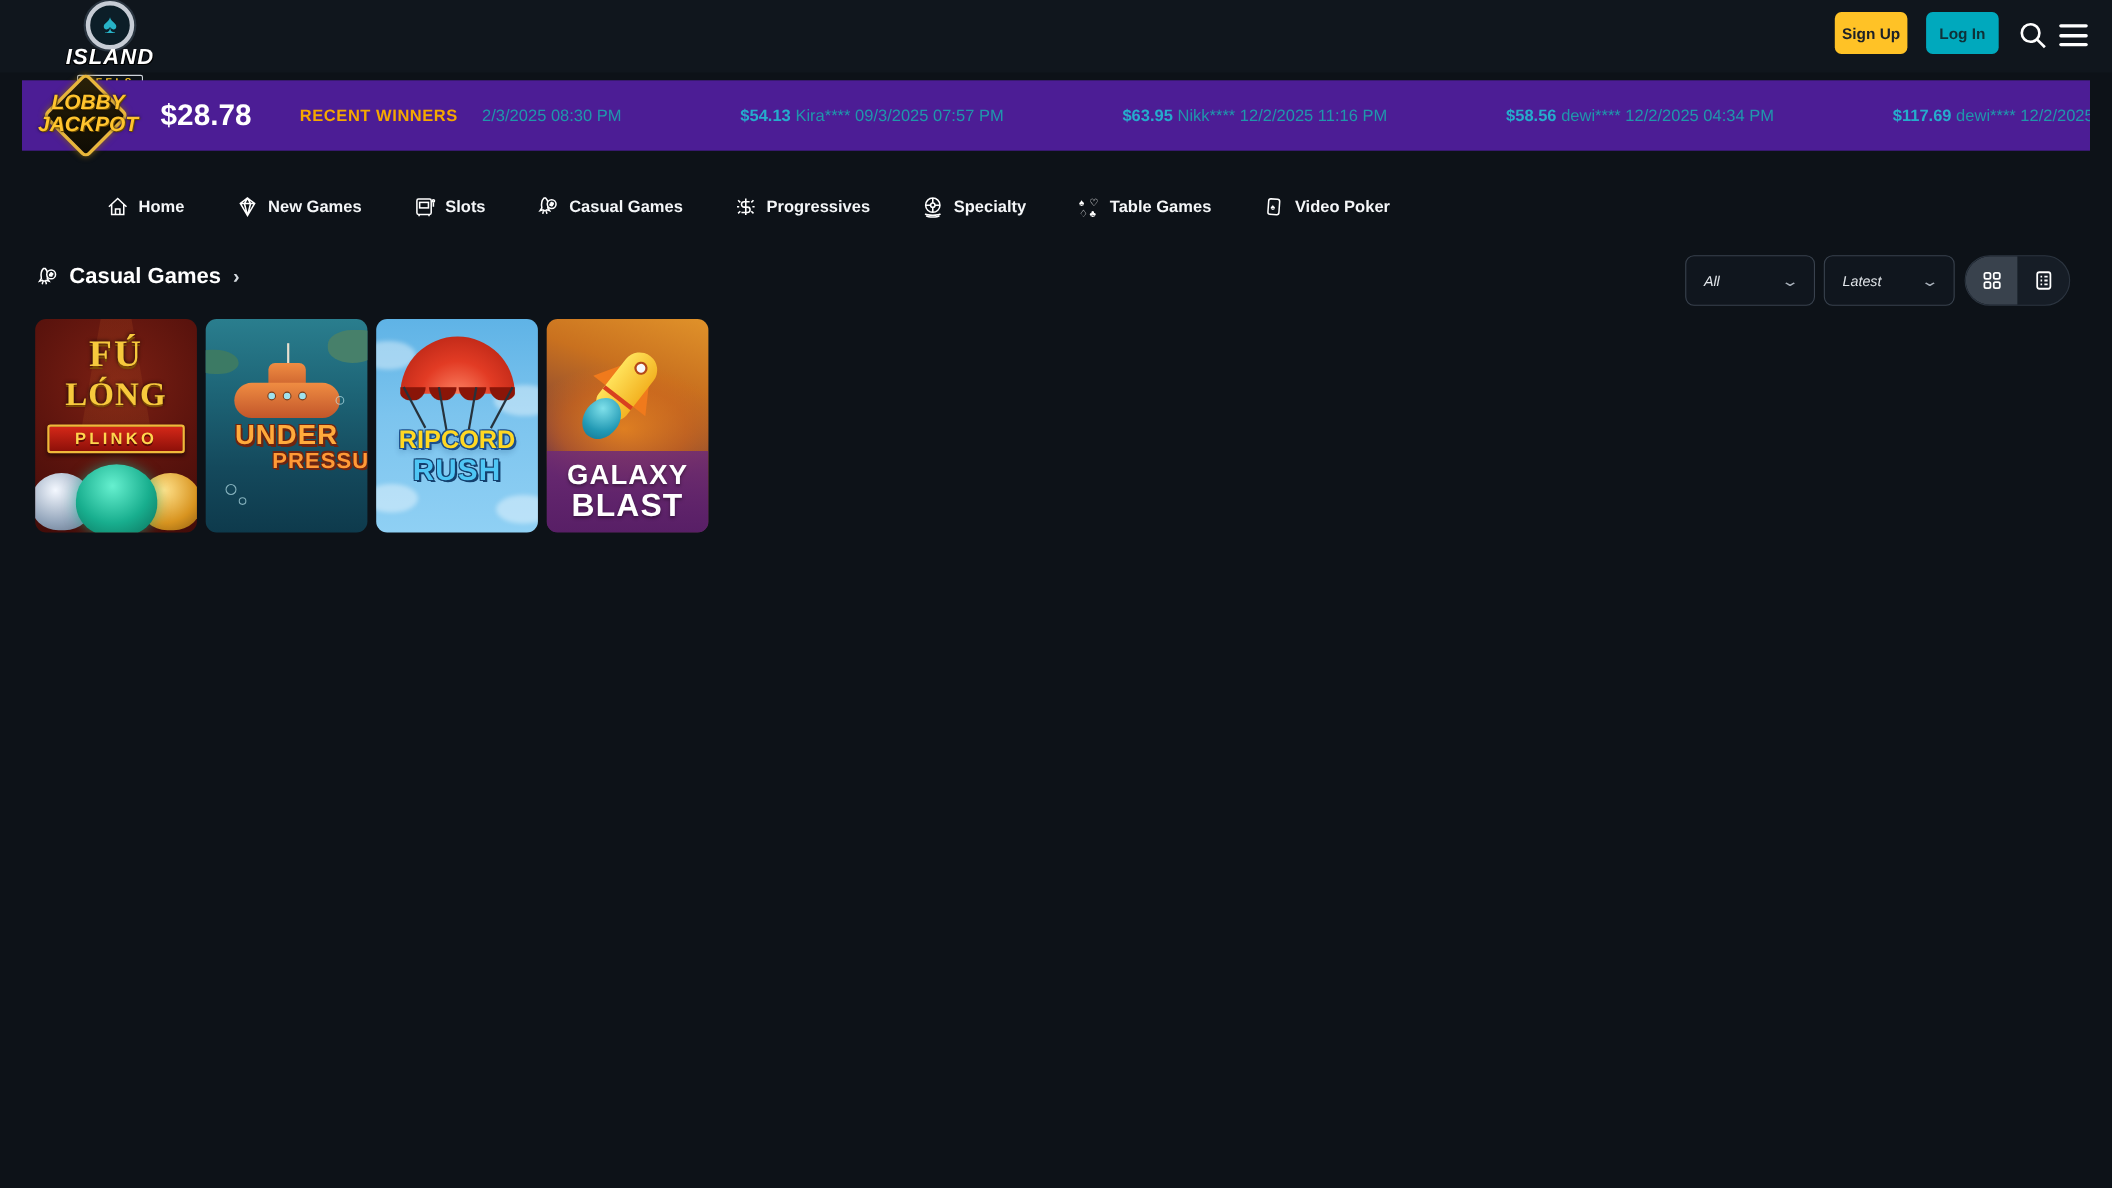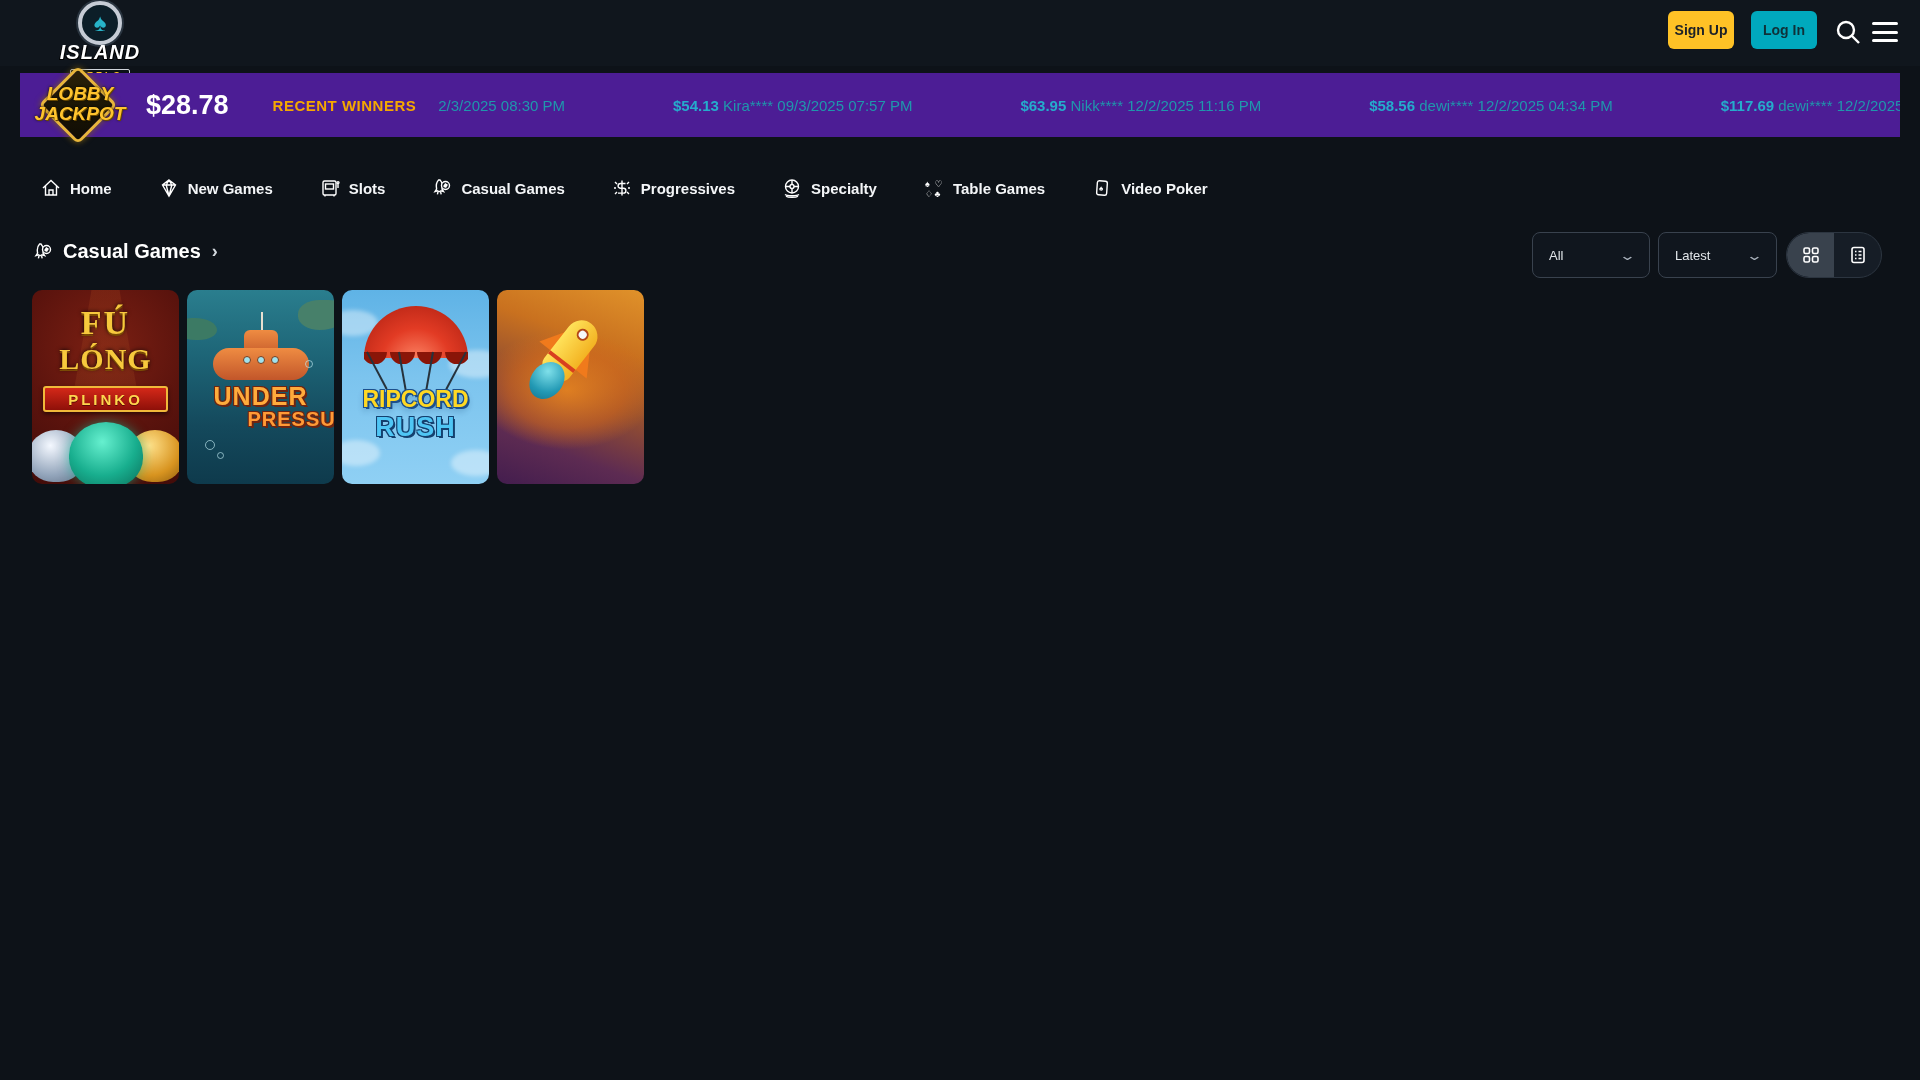--- a/index.html
+++ b/index.html
@@ -28,35 +28,35 @@
   .jp-text .l1 { font-size:19px; letter-spacing:0px; }
   .jp-text .l2 { font-size:19px; margin-top:1px; }
   .jp-amount { color:#ffffff; font-size:27px; font-weight:bold; margin-left:14px; flex:0 0 auto; }
   .jp-label { color:#f5a800; font-size:15px; font-weight:bold; letter-spacing:0.5px; margin-left:44px; flex:0 0 auto; }
   .jp-ticker { display:flex; align-items:center; margin-left:22px; gap:108px; white-space:nowrap; overflow:hidden; }
   .winner { font-size:15px; color:#1f97ac; }
   .winner .amt { color:#25accc; font-weight:bold; }
   .winner .name { color:#1f97ac; }
 
   
-  .nav { position:absolute; left:0; top:160px; width:1920px; height:56px; display:flex; align-items:center; padding-left:40px; gap:46px; }
+  .nav { position:absolute; left:0; top:160px; width:1920px; height:56px; display:flex; align-items:center; padding-left:96px; gap:46px; }
   .nav-item { display:flex; align-items:center; gap:8px; cursor:pointer; }
   .nav-item svg { width:22px; height:22px; stroke:#ffffff; fill:none; stroke-width:1.4; }
   .nav-label { color:#f4f6f8; font-size:15px; font-weight:bold; }
 
   
   .section-row { position:absolute; left:0; top:232px; width:1920px; height:50px; }
   .sec-title { position:absolute; left:32px; top:8px; display:flex; align-items:center; gap:9px; cursor:pointer; }
   .sec-title svg { width:22px; height:22px; stroke:#ffffff; fill:none; stroke-width:1.4; }
   .sec-title .t { color:#ffffff; font-size:20px; font-weight:bold; }
   .sec-title .chev { color:#d4dadf; font-size:18px; font-weight:bold; margin-left:2px; }
   .select-box { position:absolute; top:0; height:46px; border:1px solid #39424e; border-radius:8px; background:#10161e; display:flex; align-items:center; justify-content:space-between; padding:0 16px; cursor:pointer; }
   .select-all { left:1532px; width:118px; }
   .select-sort { left:1658px; width:119px; }
-  .select-box .val { color:#e2e6ea; font-size:13px; }
+  .select-box .val { color:#e2e6ea; font-size:13px;font-style:italic; }
   .select-box .chev { color:#aab2bc; font-size:13px; transform:scaleX(1.6); }
   .view-toggle { position:absolute; left:1786px; top:0; width:96px; height:46px; border:1px solid #2c3540; border-radius:23px; background:#161d26; display:flex; overflow:hidden; }
   .vt-seg { flex:1; display:flex; align-items:center; justify-content:center; cursor:pointer; }
   .vt-grid { background:#39424d; border-radius:23px 0 0 23px; }
   .vt-seg svg { width:20px; height:20px; stroke:#ffffff; fill:none; stroke-width:1.6; }
 
   
   .games { position:absolute; left:32px; top:290px; display:flex; gap:8px; }
   .tile { position:relative; width:147px; height:194px; border-radius:10px; overflow:hidden; cursor:pointer; flex:0 0 auto; }
 
@@ -312,16 +312,20 @@
     <div class="tile t-galaxy">
       <div class="gx-blob"></div>
       <div class="gx-rocket">
         <div class="gx-finL"></div>
         <div class="gx-finR"></div>
         <div class="gx-body"></div>
         <div class="gx-stripe"></div>
         <div class="gx-win"></div>
         <div class="gx-nose"></div>
       </div>
+      <div class="gx-panel">
+        <div class="gx-t1">GALAXY</div>
+        <div class="gx-t2">BLAST</div>
+      </div>
     </div>
 
   </div>
 </div>
 
 </body></html>

